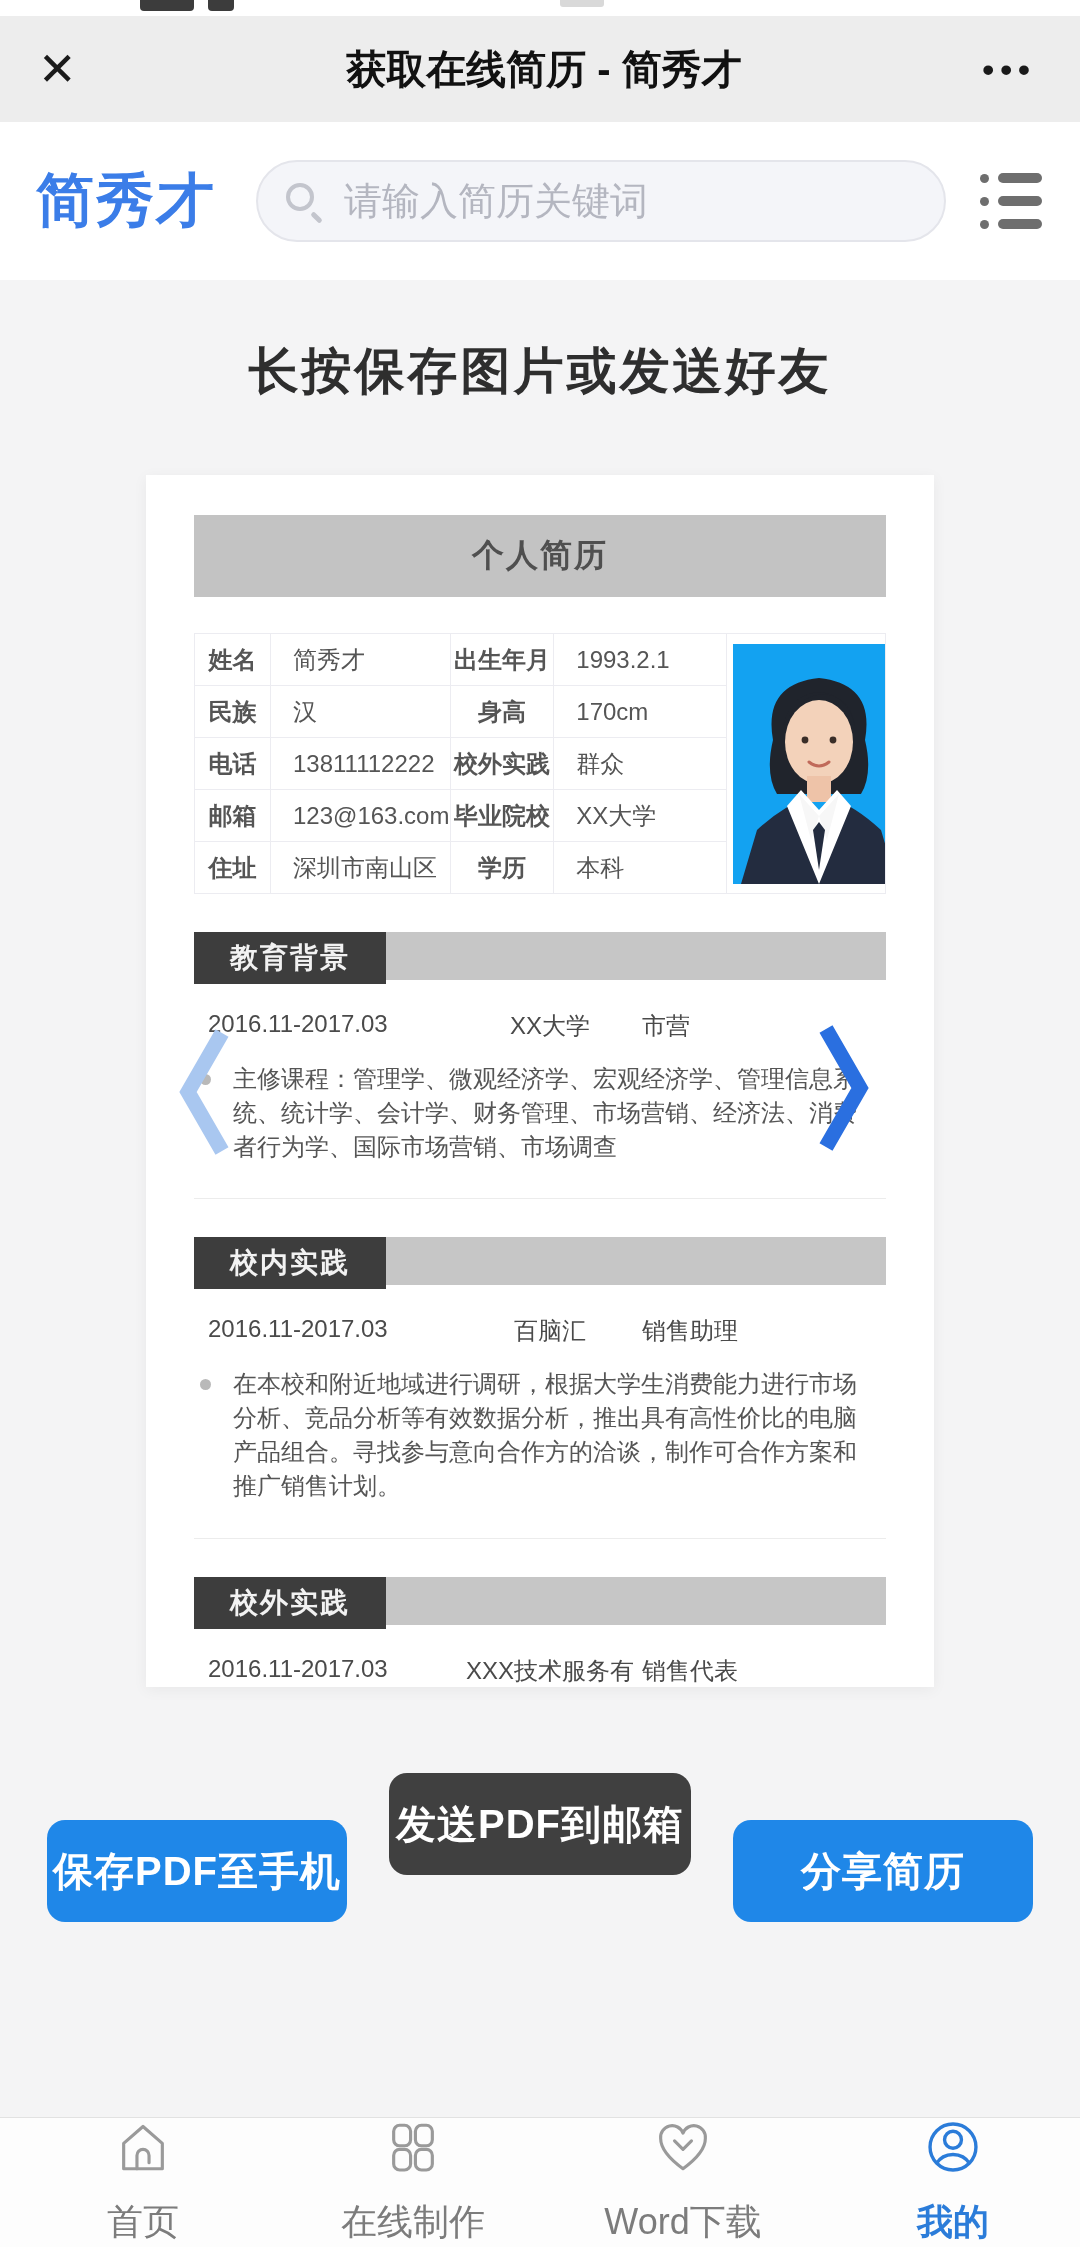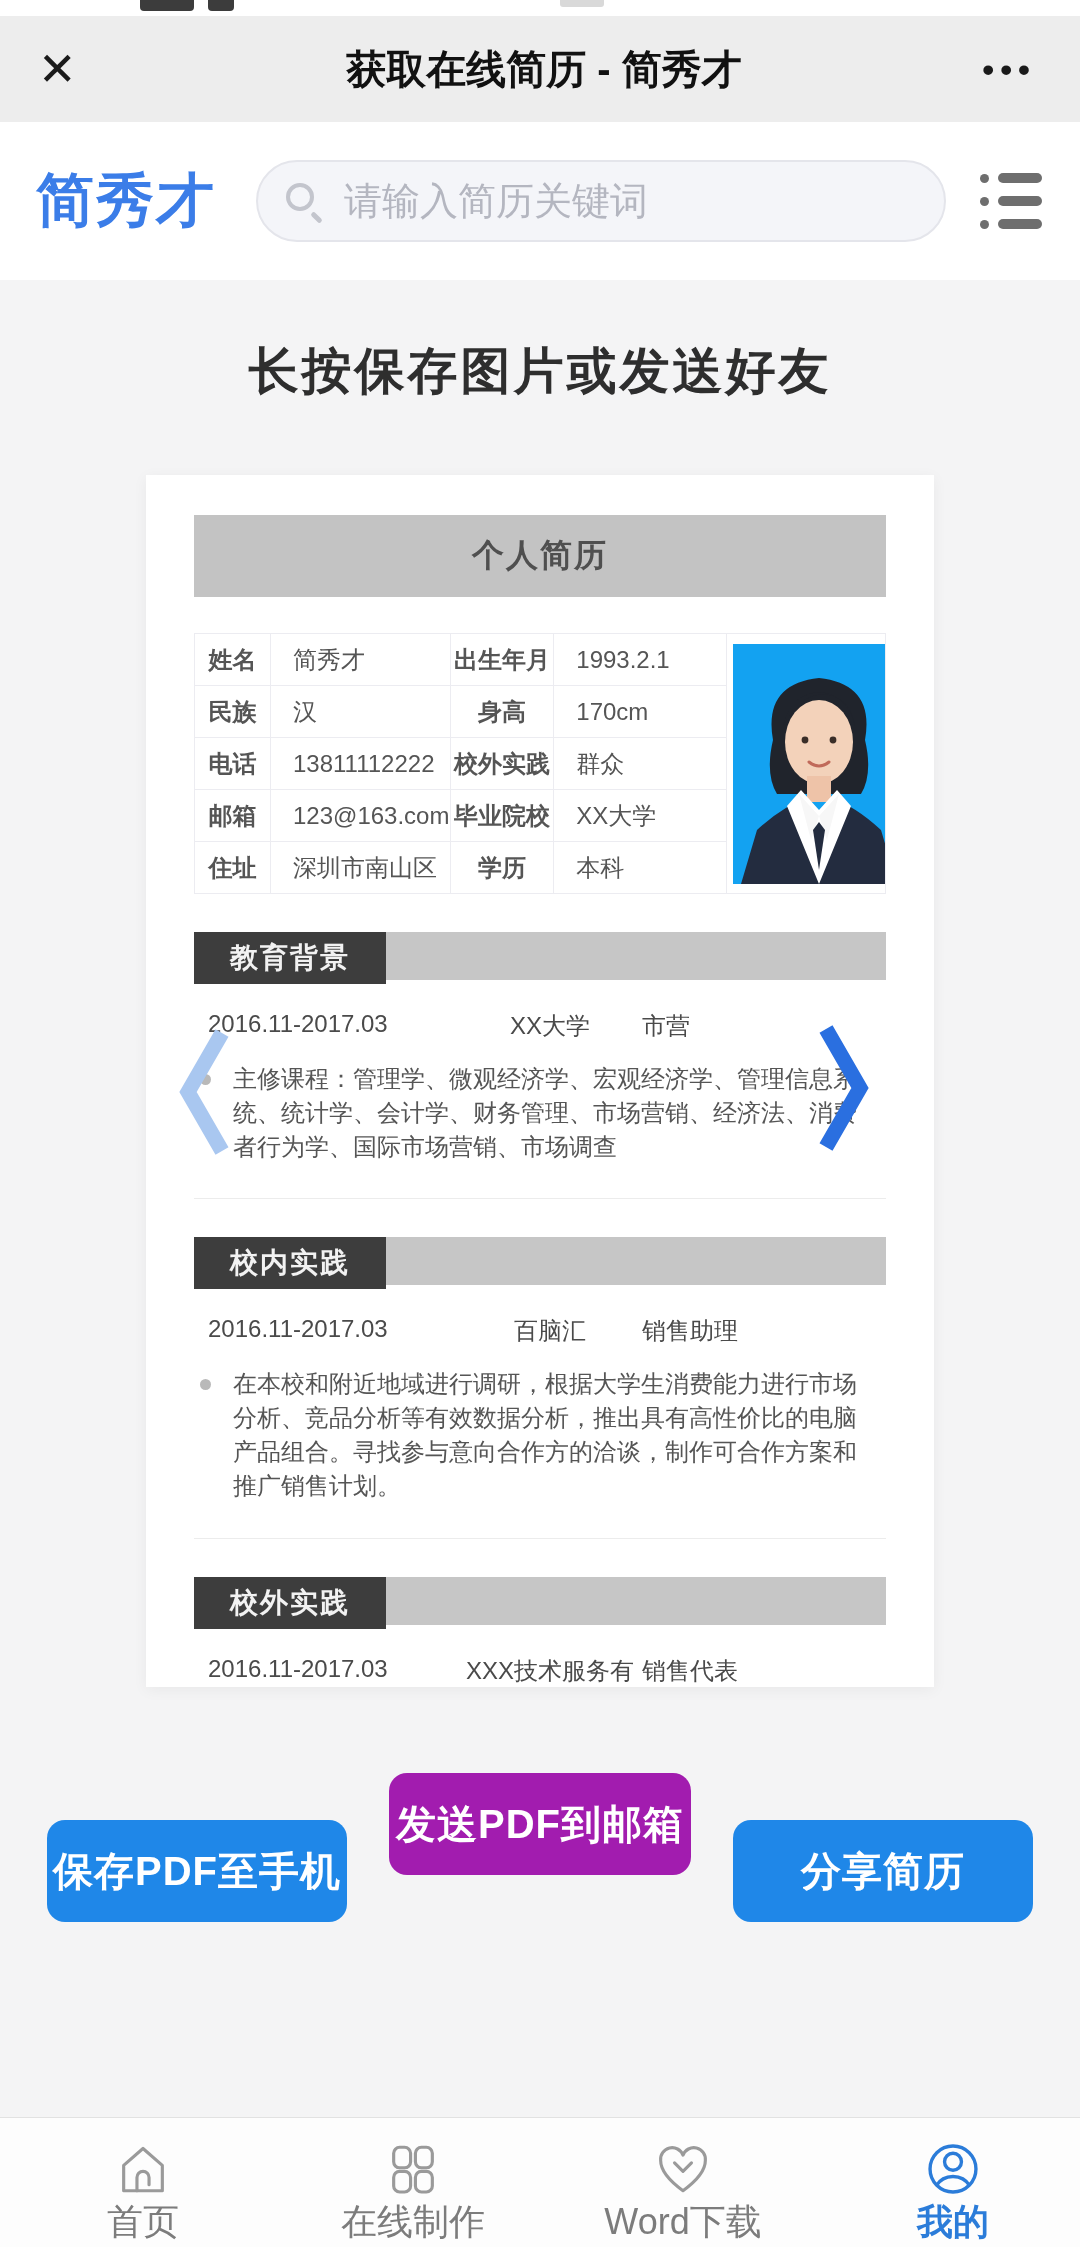--- a/index.html
+++ b/index.html
@@ -65,25 +65,25 @@
   .sec-div { margin-top:34px; border-top:1px solid #ececec; }
 
   .arrow { position:absolute; }
   .arrow-left { left:30px; top:552px; }
   .arrow-right { right:62px; top:548px; }
 
   .actions { margin-top:86px; display:flex; justify-content:center; gap:42px; }
   .btn { height:102px; border:none; border-radius:18px; color:#fff; font-size:40px; font-weight:700;
     letter-spacing:1px; cursor:pointer; font-family:"Liberation Sans","DejaVu Sans",sans-serif; }
   .btn-blue { background:#1f87e8; width:300px;margin-top:47px; }
-  .btn-orange { background:#a21caf; width:302px; }
+  .btn-orange { background:#404040; width:302px; }
 
   
   .tabbar { height:130px; background:#fdfdfd; border-top:1px solid #e2e2e2; display:flex; }
-  .tab { flex:1; display:flex; flex-direction:column; align-items:center; justify-content:flex-end; gap:0; cursor:pointer;padding-left:16px; }
+  .tab { flex:1; display:flex; flex-direction:column; align-items:center; justify-content:space-between; gap:0; cursor:pointer;padding-left:16px; }
   .tab-icon { width:58px; height:58px; color:#9a9a9a; }
   .tab-label { font-size:36px; color:#7c7c7c; }
   .tab.active .tab-icon { color:#2b7cd9; }
   .tab.active .tab-label { color:#2b7cd9; font-weight:700; }
 </style>
 </head>
 <body>
 
 <div class="top-sliver">
   <div class="sliver-a"></div>

